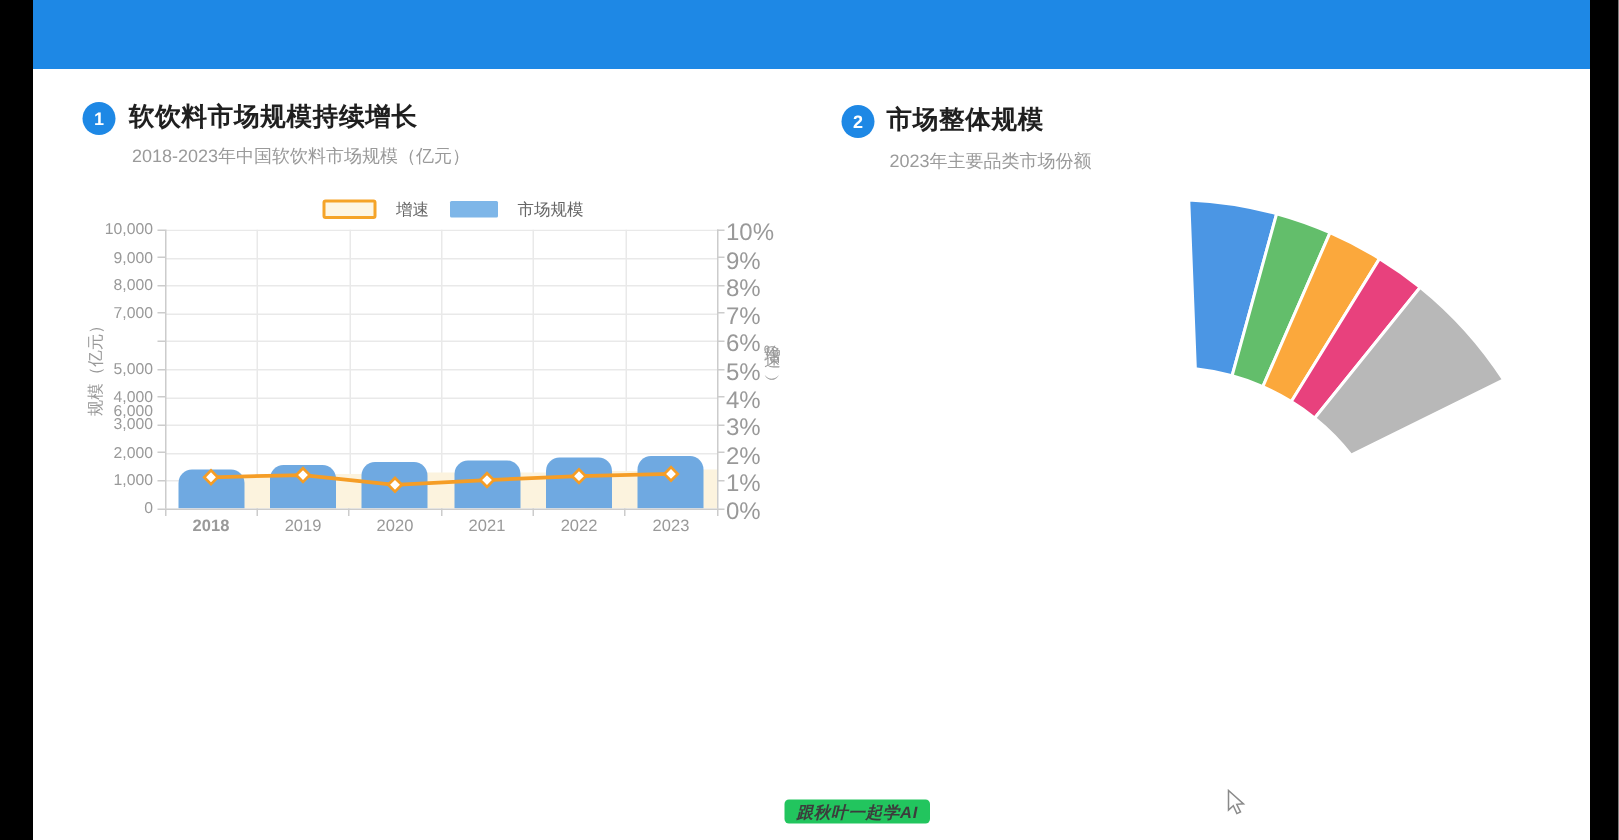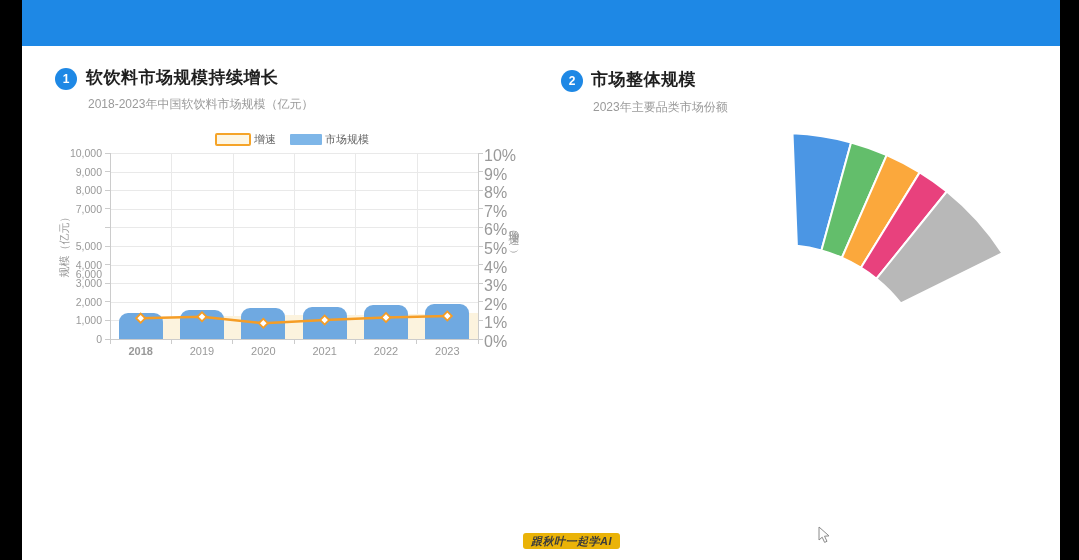--- a/index.html
+++ b/index.html
@@ -19,21 +19,21 @@
   .header-title{color:#ffffff;font-size:20px;font-weight:bold;letter-spacing:1px;}
   .header-sub{color:rgba(255,255,255,0.88);font-size:13px;}
   .badge{
     position:absolute;width:22px;height:22px;border-radius:50%;
     background:#1e88e5;color:#fff;font-size:12px;font-weight:bold;
     display:flex;align-items:center;justify-content:center;
   }
   .sec-title{position:absolute;font-size:17px;font-weight:bold;color:#1f1f1f;letter-spacing:0.5px;}
   .sec-sub{position:absolute;font-size:12px;color:#9a9a9a;}
   .legend{position:absolute;left:215px;top:132px;display:flex;align-items:center;gap:14px;}
-  .legend-item{display:flex;align-items:center;gap:3px;cursor:pointer;}
+  .legend-item{display:flex;align-items:center;gap:13px;cursor:pointer;}
   .legend-label{font-size:11px;color:#666;}
   .sw-growth{width:32px;height:9px;border:2px solid #F5A429;background:#FDF6E4;border-radius:2px;}
   .sw-scale{width:32px;height:11px;background:#7EB6E8;border-radius:1px;}
   .chart1{position:absolute;left:110px;top:153px;width:368px;height:186px;}
   .plot-inner{position:absolute;left:0;top:0;width:368px;height:186px;overflow:hidden;}
   .hgrid{position:absolute;left:0;width:368px;height:1px;background:#e9e9e9;}
   .vgrid{position:absolute;top:0;width:1px;height:186px;background:#e9e9e9;}
   .axis-line{position:absolute;background:#cccccc;}
   .tick{position:absolute;background:#cccccc;}
   .ytick-label{position:absolute;left:-52px;width:44px;text-align:right;font-size:10.5px;color:#999;}
@@ -46,21 +46,21 @@
     position:absolute;left:-106px;top:84px;width:120px;text-align:center;
     font-size:11px;color:#999;transform:rotate(-90deg);
   }
   .axis-name-right{
     position:absolute;left:396px;top:70px;font-size:11px;color:#999;
     writing-mode:vertical-rl;text-orientation:upright;letter-spacing:2px;
   }
   .pie-wrap{position:absolute;left:620px;top:95px;width:440px;height:240px;}
   .watermark{
     position:absolute;left:523px;top:533px;width:97px;height:16px;
-    background:#eab308;border-radius:3px;color:#3c3c3c;
+    background:#22c55e;border-radius:3px;color:#3c3c3c;
     font-size:11px;font-weight:bold;font-style:italic;
     display:flex;align-items:center;justify-content:center;letter-spacing:0.5px;
   }
   .cursor{position:absolute;left:818px;top:526px;}
   svg{display:block;}
 </style>
 </head>
 <body>
 
 <div class="header">

